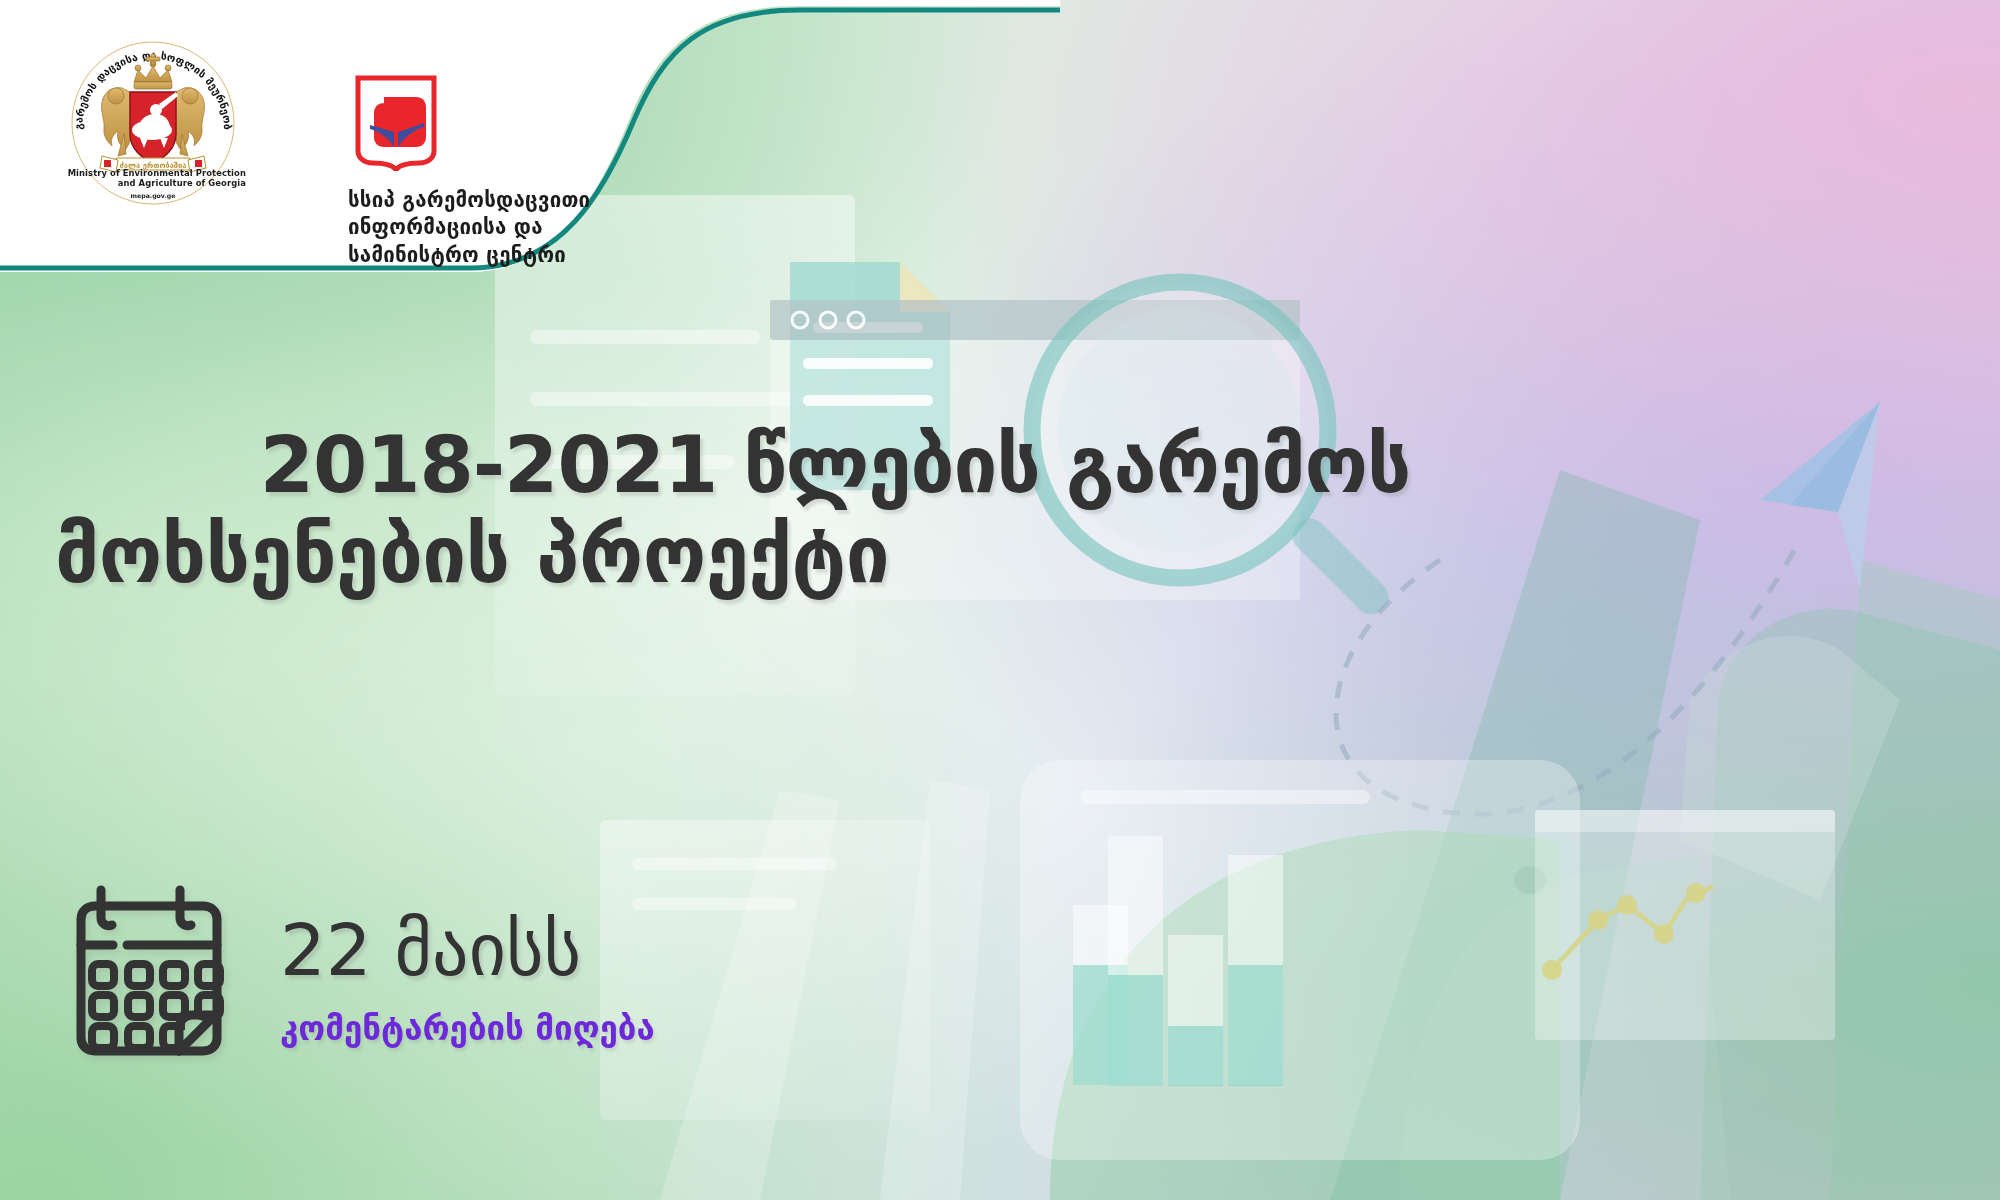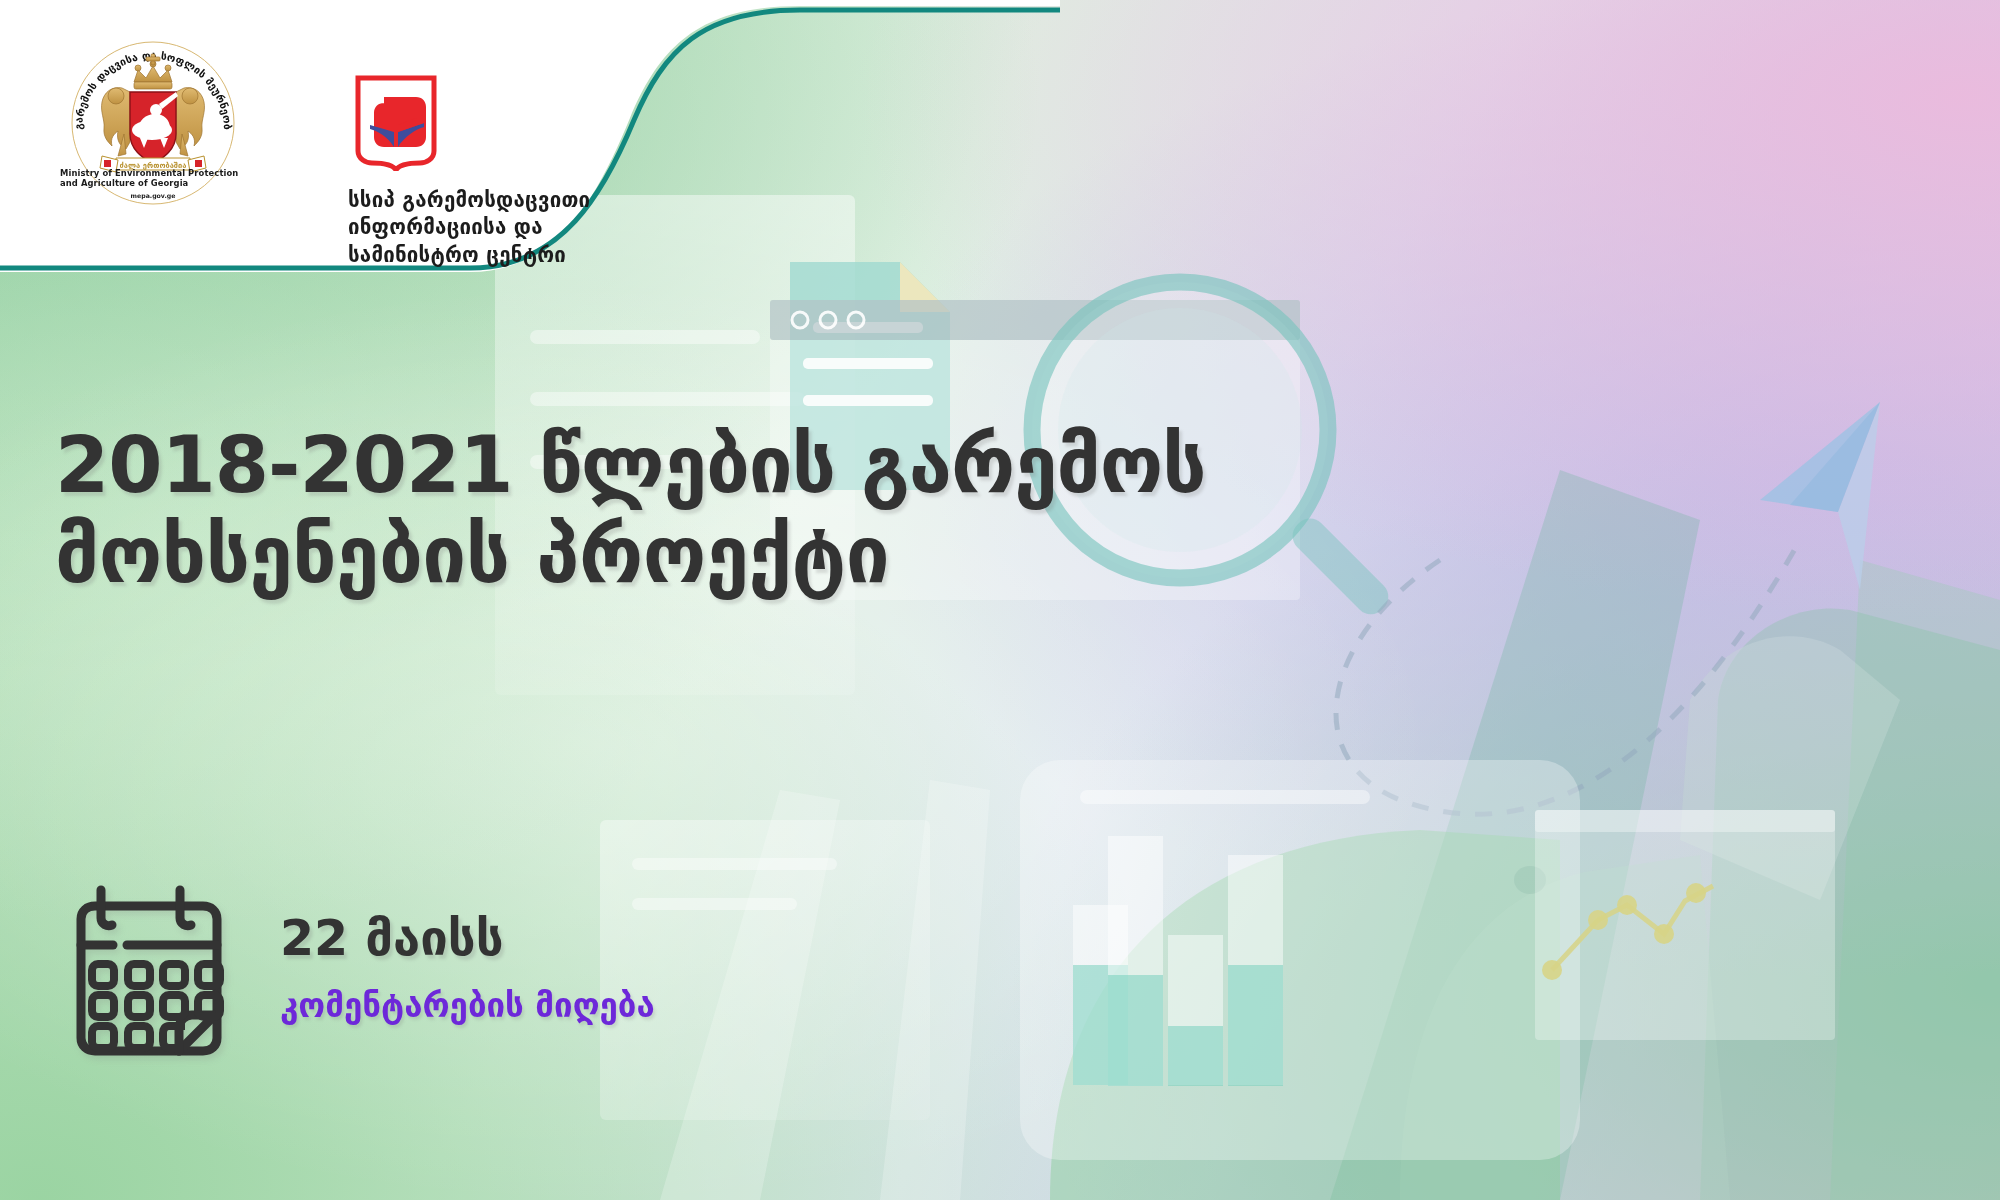--- a/index.html
+++ b/index.html
@@ -47,21 +47,21 @@
 
   .emblem-wrap {
     position: relative; width: 186px; height: 186px;
     border-radius: 50%; background: #ffffff;
     display: flex; align-items: center; justify-content: center;
     flex: 0 0 auto;
   }
   .emblem-inner { position: absolute; left: 0; top: 0; width: 186px; height: 186px; }
   .emblem-name {
     position: absolute; left: 0; right: 0; bottom: 28px;
-    text-align: left; color: #1b1b1b;
+    text-align: right; color: #1b1b1b;
     font-size: 8.4px; font-weight: 700; line-height: 1.22;
     letter-spacing: .1px;
   }
   .emblem-url {
     position: absolute; left: 0; right: 0; bottom: 17px;
     text-align: center; color: #1b1b1b; font-size: 6.2px; font-weight: 600;
   }
 
   .center-logo { position: absolute; left: 288px; top: 45px; width: 250px; }
   .shield-svg { display: block; margin: 0 0 0 6px; }
@@ -73,28 +73,28 @@
 
   
   .headline {
     position: absolute; left: 55px; top: 420px; width: 1560px;
     color: #333333;
     font-size: 78px; font-weight: 700; line-height: 1.16;
     letter-spacing: -0.5px;
     text-shadow: 3px 4px 3px rgba(120,120,120,0.22);
   }
   .headline .ln { white-space: nowrap; }
-  .headline .years { letter-spacing: -1px; }
+  .headline .years { letter-spacing: -1px; text-align: center; }
 
   
   .date-block { position: absolute; left: 55px; top: 880px; display: flex; align-items: flex-start; }
   .cal-icon { flex: 0 0 auto; width: 185px; height: 185px; filter: drop-shadow(3px 4px 3px rgba(120,120,120,0.20)); }
   .date-text { margin-left: 40px; padding-top: 34px; }
   .date-main {
-    color: #333333; font-size: 49px; font-weight: 700; line-height: 1;
+    color: #333333; font-size: 72px; font-weight: 400; line-height: 1;
     text-shadow: 3px 4px 3px rgba(120,120,120,0.22);
   }
   .date-sub {
     margin-top: 26px; color: #6d28d9;
     font-size: 33px; font-weight: 700; line-height: 1;
     text-shadow: 2px 3px 3px rgba(120,120,120,0.20);
   }
 </style>
 </head>
 <body>

